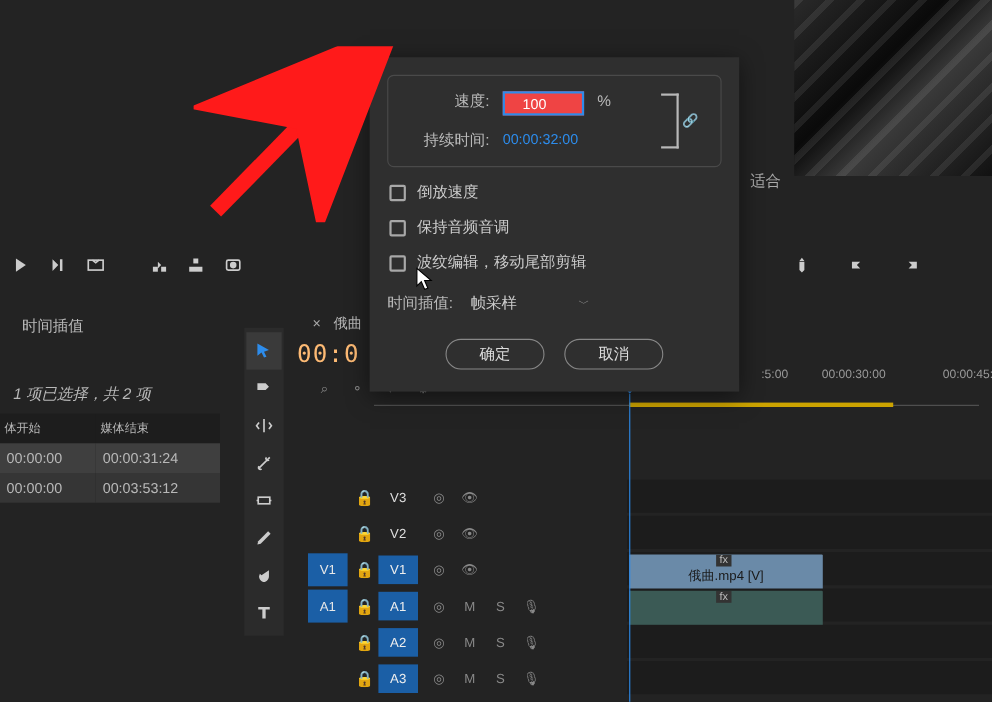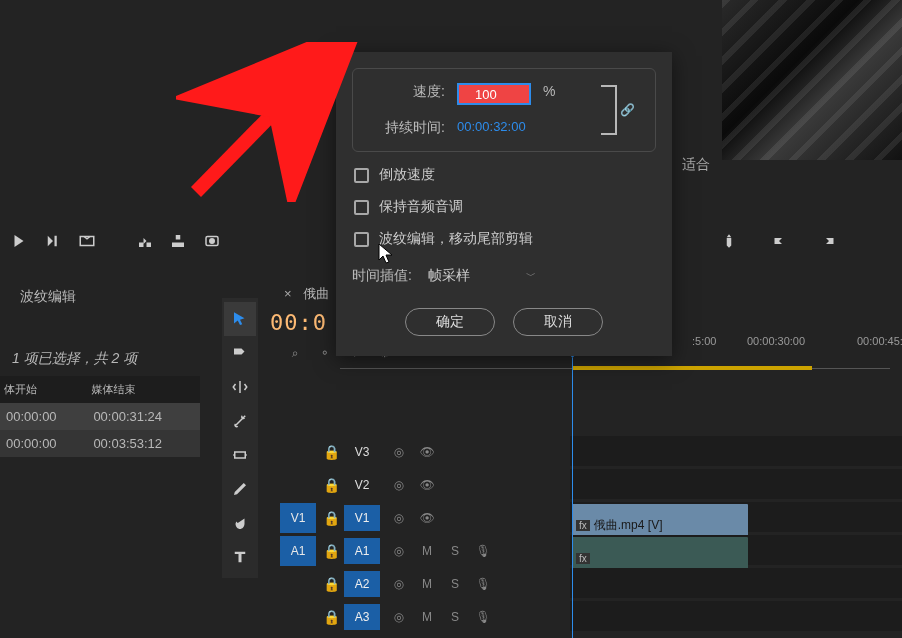--- a/index.html
+++ b/index.html
@@ -49,21 +49,21 @@
   .track-src{width:36px;height:30px;background:#1b5fa6;color:#e8e8e8;display:flex;align-items:center;justify-content:center;margin-right:4px;font-size:12px;}
   .track-src.none{background:transparent;}
   .track-lock{width:24px;text-align:center;color:#666;}
   .track-name{width:36px;height:26px;display:flex;align-items:center;justify-content:center;font-size:12px;margin-right:10px;}
   .track-name.v{color:#ddd;}
   .track-name.sel{background:#1b5fa6;color:#eee;}
   .track-toggles{display:flex;gap:10px;color:#888;font-size:12px;}
   .track-toggles span{width:18px;text-align:center;}
   .clip-lane{position:absolute;left:290px;right:0;top:0;height:30px;background:#1c1c1c;}
   
-  .clip{position:absolute;height:42px;top:2px;border-radius:1px;display:flex;align-items:center;padding:0 4px;font-size:12px;overflow:hidden;white-space:nowrap;}
+  .clip{position:absolute;height:42px;top:2px;border-radius:1px;display:flex;align-items:center;padding:0 4px;font-size:12px;overflow:hidden;white-space:nowrap;flex-direction:column;}
   .clip.video{background:#6a8aa8;color:#1a1a1a;}
   .clip.audio{background:#3b5a55;color:#a8c8c0;}
   .clip .fx{background:#333;color:#bbb;font-size:10px;padding:0 3px;margin-right:4px;}
   
   
   .playhead{position:absolute;left:572px;top:358px;width:1px;height:280px;background:#2d8ceb;z-index:5;}
   .playhead::before{content:'';position:absolute;top:-8px;left:-6px;width:13px;height:8px;background:#2d8ceb;clip-path:polygon(0 0,100% 0,50% 100%);}
   
   
   .dialog{position:absolute;left:336px;top:52px;width:336px;background:#2f2f2f;box-shadow:0 4px 20px rgba(0,0,0,.5);z-index:20;}
@@ -150,21 +150,21 @@
       </svg>
     </span>
   <span class="pbtn">
       <svg viewBox="0 0 24 24" fill="#ccc">
         <path d="M18 4v16M18 8H8l4 4-4 4h10"></path>
       </svg>
     </span>
 </div>
 
 <div class="history-panel">
-  <div class="history-title">波纹编辑</div>
+  <div class="history-title">时间插值</div>
   <div class="selection-info">1 项已选择，共 2 项</div>
   <table class="media-table">
     <tbody>
         <tr>
       <th>体开始</th>
       <th>媒体结束</th>
     </tr>
     <tr class="row">
       <td>00:00:00</td>
       <td>00:00:31:24</td>

